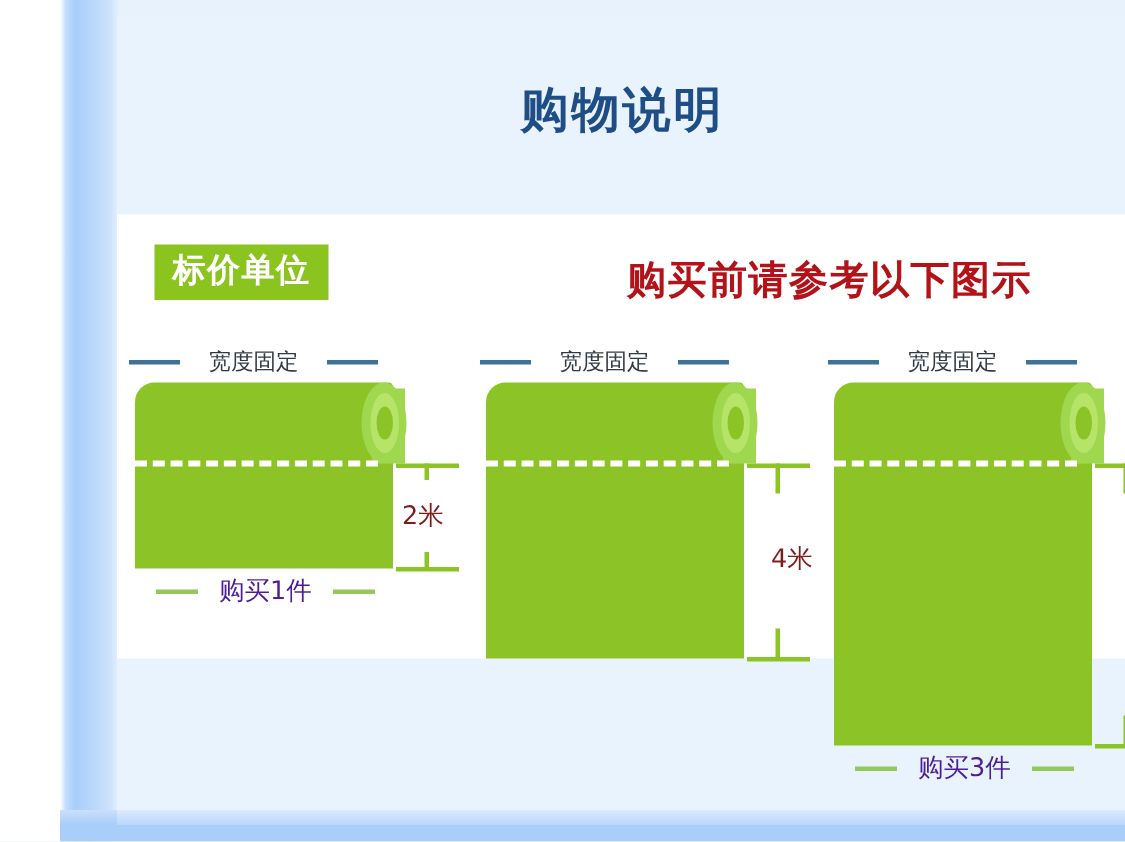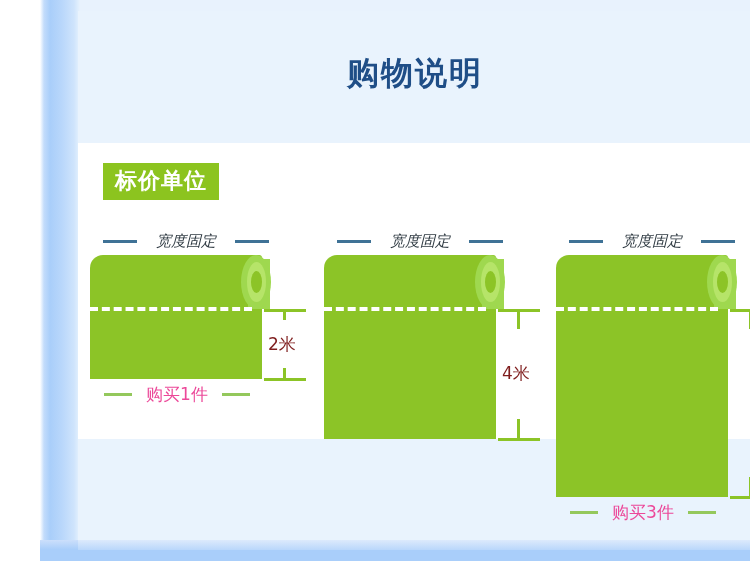--- a/index.html
+++ b/index.html
@@ -97,24 +97,23 @@
   .roll {
     position: absolute;
   }
 
   
   .width-cap {
     position: absolute;
     left: 0; top: 0;
     display: flex;
     align-items: center;
-    justify-content: center;
+    justify-content: flex-start;
     gap: 19px;
     height: 20px;
-    font-style: italic;
   }
   .width-cap .dash {
     width: 34px; height: 3px;
     background: #3f7296;
     flex: 0 0 auto;
   }
   .width-cap .txt {
     font-size: 15px;
     color: #2f3a42;
     white-space: nowrap;
@@ -189,38 +188,39 @@
     gap: 14px;
     height: 22px;
   }
   .buy-cap .dash {
     width: 28px; height: 3px;
     background: #94c85c;
     flex: 0 0 auto;
   }
   .buy-cap .txt {
     font-size: 17px;
-    color: #ec4899;
+    color: #4c1d95;
     white-space: nowrap;
     line-height: 1;
   }
 </style>
 </head>
 <body>
 
 <div id="page">
 
   <div id="field"></div>
 
   <div id="title">购物说明</div>
 
   <div id="card">
 
     <div id="badge">标价单位</div>
 
+    <div id="red-heading">购买前请参考以下图示</div>
 
     <div class="roll" style="left:0px; top:88px; width:232px; height:260px;">
 
       <div class="width-cap" style="left:8px; top:0px; width:200px;">
         <span class="dash"></span>
         <span class="txt">宽度固定</span>
         <span class="dash"></span>
       </div>
 
       <div class="body" style="left:12px; top:24px; width:172px; height:124px;"></div>
@@ -262,21 +262,21 @@
 
       <div class="roll-out" style="left:163px; top:24px; width:30px; height:54px;"></div>
       <div class="roll-mid" style="left:169px; top:31px; width:19px; height:40px;"></div>
       <div class="roll-hole" style="left:173px; top:40px; width:11px; height:22px;"></div>
 
       <div class="tear" style="left:12px; top:76px; width:162px;"></div>
 
       <div class="dim" style="left:186px; top:78px; width:46px; height:132px;">
         <div class="bar" style="top:0px; width:42px;"></div>
         <div class="stub" style="left:19px; top:0px; height:20px;"></div>
-        <div class="val" style="left:4px; top:56px;">4米</div>
+        <div class="val" style="left:16px; top:56px;">4米</div>
         <div class="stub" style="left:19px; top:110px; height:20px;"></div>
         <div class="bar" style="top:129px; width:42px;"></div>
       </div>
 
     </div>
 
     <div class="roll" style="left:466px; top:88px; width:208px; height:360px;">
 
       <div class="width-cap" style="left:8px; top:0px; width:200px;">
         <span class="dash"></span>

